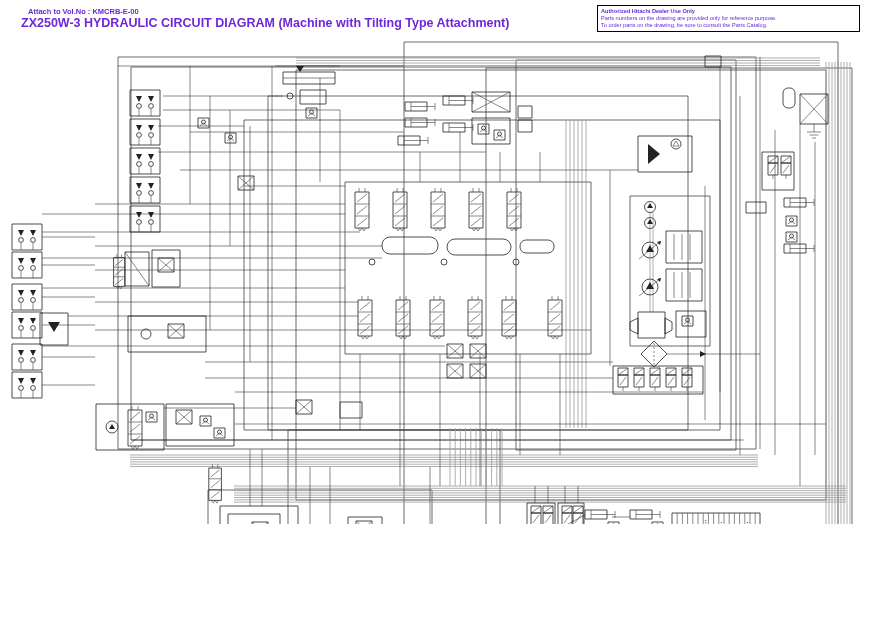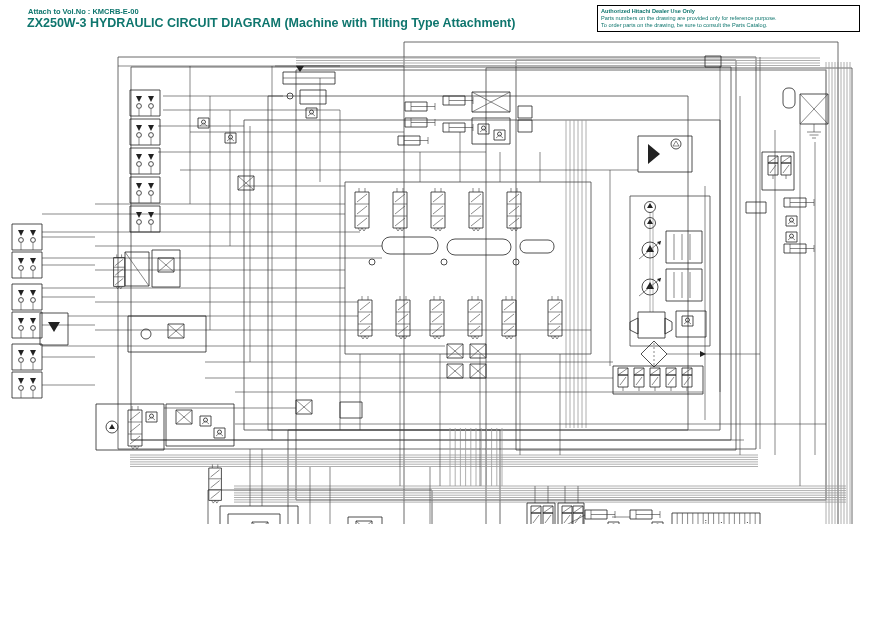--- a/index.html
+++ b/index.html
@@ -1,19 +1,19 @@
 <!DOCTYPE html>
 <html><head>
 <meta charset="utf-8">
 <style>
   html,body{margin:0;padding:0;background:#fff;}
   #page{position:relative;width:877px;height:524px;background:#fff;overflow:hidden;
-        font-family:"Liberation Sans",sans-serif;color:#0f766e;}
+        font-family:"Liberation Sans",sans-serif;color:#6d28d9;}
   #attach-no{position:absolute;left:28px;top:7px;font-size:7.5px;font-weight:bold;white-space:nowrap;}
-  #doc-title{position:absolute;left:27px;top:16px;font-size:12.5px;font-weight:bold;white-space:nowrap;}
+  #doc-title{position:absolute;left:21px;top:16px;font-size:12.5px;font-weight:bold;white-space:nowrap;}
   #notice-box{position:absolute;left:597px;top:5px;width:255px;border:1px solid #000;
               padding:2px 3px;font-size:5.6px;line-height:1.25;}
   #notice-box .l1{font-weight:bold;}
   svg{position:absolute;left:0;top:0;}
   svg *{vector-effect:non-scaling-stroke;}
   .ln{stroke:#3a3a3a;stroke-width:0.6;fill:none;}
   .fr{stroke:#444;stroke-width:0.8;fill:none;}
   .gray{stroke:#9a9a9a;stroke-width:0.8;fill:none;}
   .compn{stroke:#222;stroke-width:0.8;fill:none;}
   .dark{fill:#222;stroke:none;}

